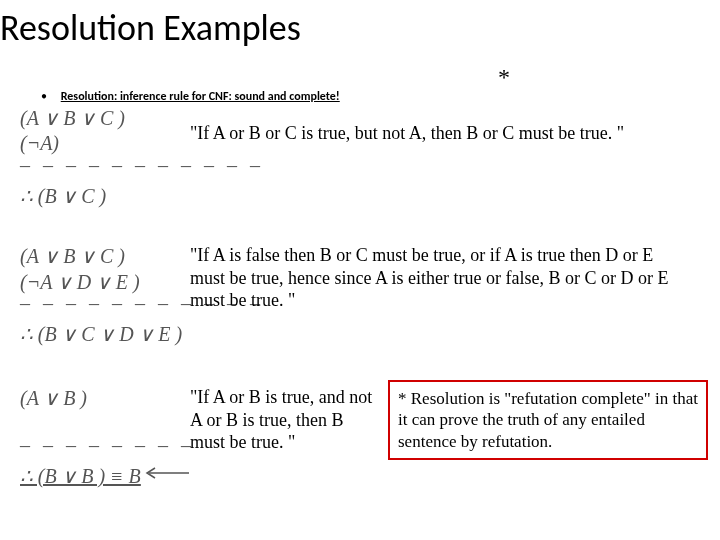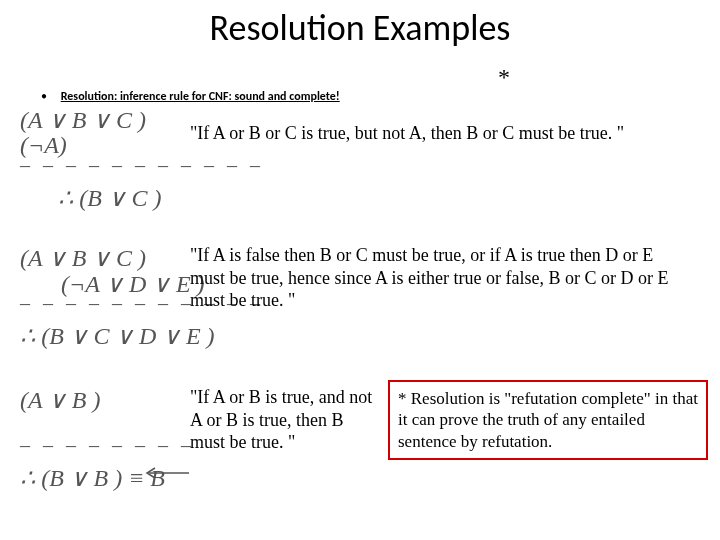--- a/index.html
+++ b/index.html
@@ -13,21 +13,20 @@
     overflow: hidden;
   }
   .slide {
     position: relative;
     width: 720px;
     height: 540px;
     box-sizing: border-box;
   }
   .title {
     font-size: 36px;
-    text-align: center;
     margin-top: 6px;
     font-weight: 400;
   }
   .bullet {
     position: absolute;
     left: 30px;
     top: 66px;
     font-size: 12px;
     font-weight: 700;
     margin-top: 17px;
@@ -43,21 +42,21 @@
     position: absolute;
     left: 498px;
     top: 58px;
     font-size: 24px;
     font-family: "Times New Roman", serif;
   }
   .math {
     position: absolute;
     font-family: "Times New Roman", serif;
     font-style: italic;
-    font-size: 24px;
+    font-size: 20px;
     color: #555;
     white-space: nowrap;
   }
   .dashes {
     position: absolute;
     font-family: "Times New Roman", serif;
     color: #555;
     letter-spacing: 4px;
     font-size: 20px;
   }
@@ -97,34 +96,34 @@
 
   <div class="bullet">
     <span class="dot">•</span>
     <span class="underline">Resolution: inference rule for CNF: sound and complete!</span>
   </div>
   <div class="asterisk-bullet">*</div>
 
   <div class="math" style="left:20px; top:100px;">(A ∨ B ∨ C )</div>
   <div class="math" style="left:20px; top:126px;">(¬A)</div>
   <div class="dashes" style="left:20px; top:148px;">– – – – – – – – – – –</div>
-  <div class="math" style="left:20px; top:178px;margin-left:38px;">∴ (B ∨ C )</div>
+  <div class="math" style="left:20px; top:178px;">∴ (B ∨ C )</div>
 
   <div class="quote" style="left:190px; top:116px; width:510px;">"If A or B or C is true, but not A, then B or C must be true. "</div>
 
   <div class="math" style="left:20px; top:238px;">(A ∨ B ∨ C )</div>
-  <div class="math" style="left:20px; top:264px;margin-left:41px;">(¬A ∨ D ∨ E )</div>
+  <div class="math" style="left:20px; top:264px;">(¬A ∨ D ∨ E )</div>
   <div class="dashes" style="left:20px; top:286px;">– – – – – – – – – – –</div>
   <div class="math" style="left:20px; top:316px;">∴ (B ∨ C ∨ D ∨ E )</div>
 
   <div class="quote" style="left:190px; top:238px; width:480px;">"If A is false then B or C must be true, or if A is true then D or E must be true, hence since A is either true or false, B or C or D or E must be true. "</div>
 
   <div class="math" style="left:20px; top:380px;">(A ∨ B )</div>
   <div class="dashes" style="left:20px; top:428px;">– – – – – – – –</div>
-  <div class="math" style="left:20px; top:458px;">∴ (B ∨ B ) ≡ B</div>
+  <div class="math" style="left:20px; top:458px;text-decoration:underline;">∴ (B ∨ B ) ≡ B</div>
 
   <div class="quote" style="left:190px; top:380px; width:190px;">"If A or B is true, and not A or B is true, then B must be true. "</div>
 
   <div class="arrow" style="left:143px; top:460px;">
     <svg width="48" height="14" viewBox="0 0 48 14">
       <line x1="46" y1="7" x2="6" y2="7" stroke="#555" stroke-width="1.5"></line>
       <polyline points="12,2 4,7 12,12" fill="none" stroke="#555" stroke-width="1.5"></polyline>
     </svg>
   </div>
 

